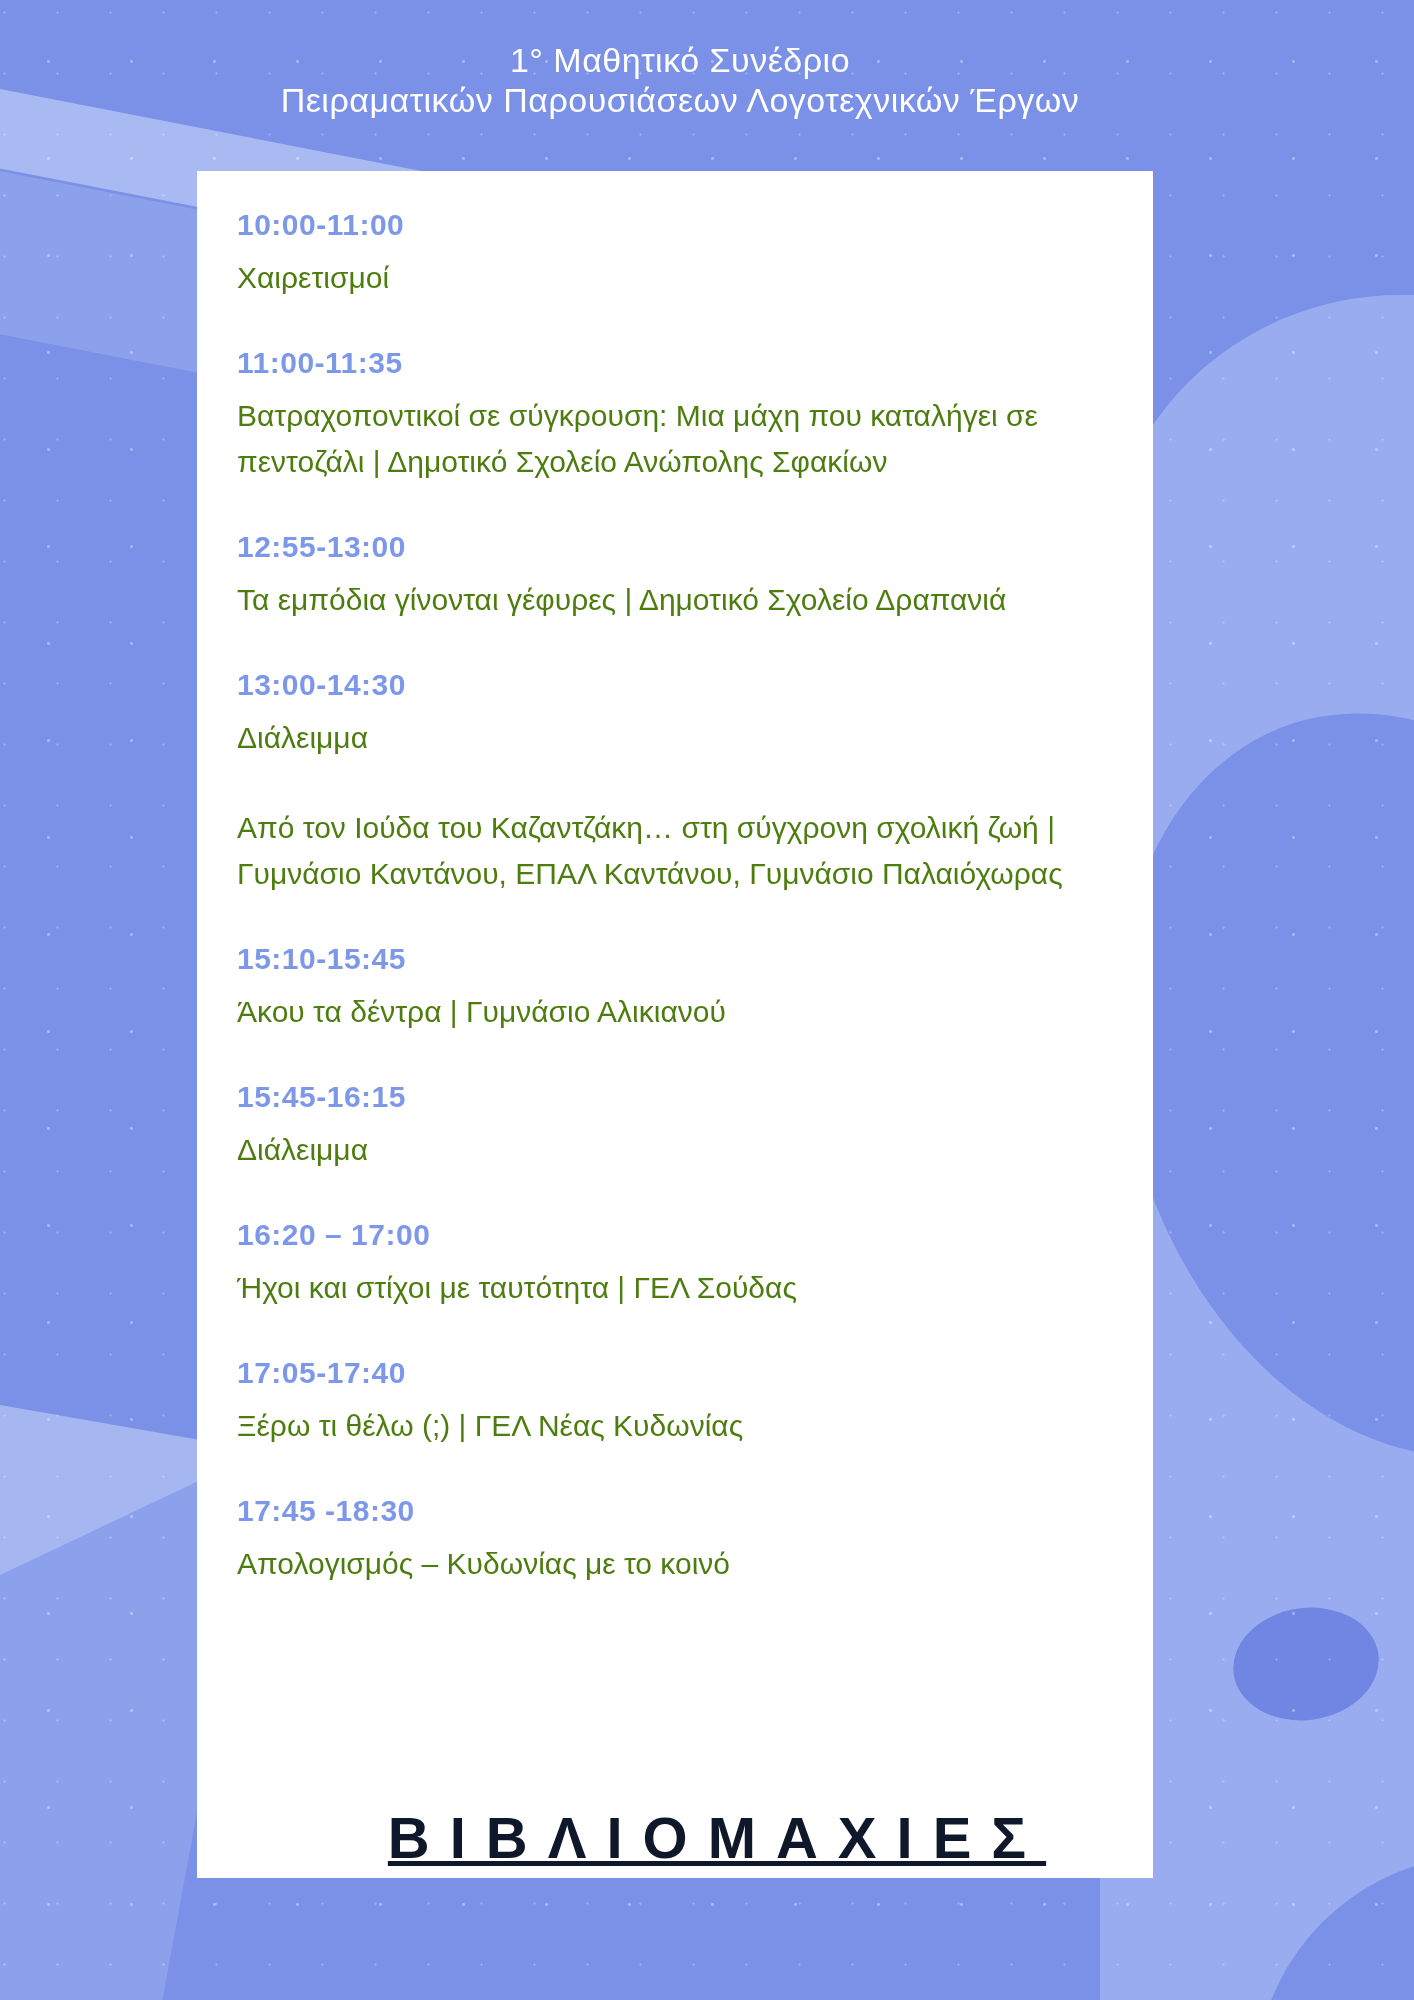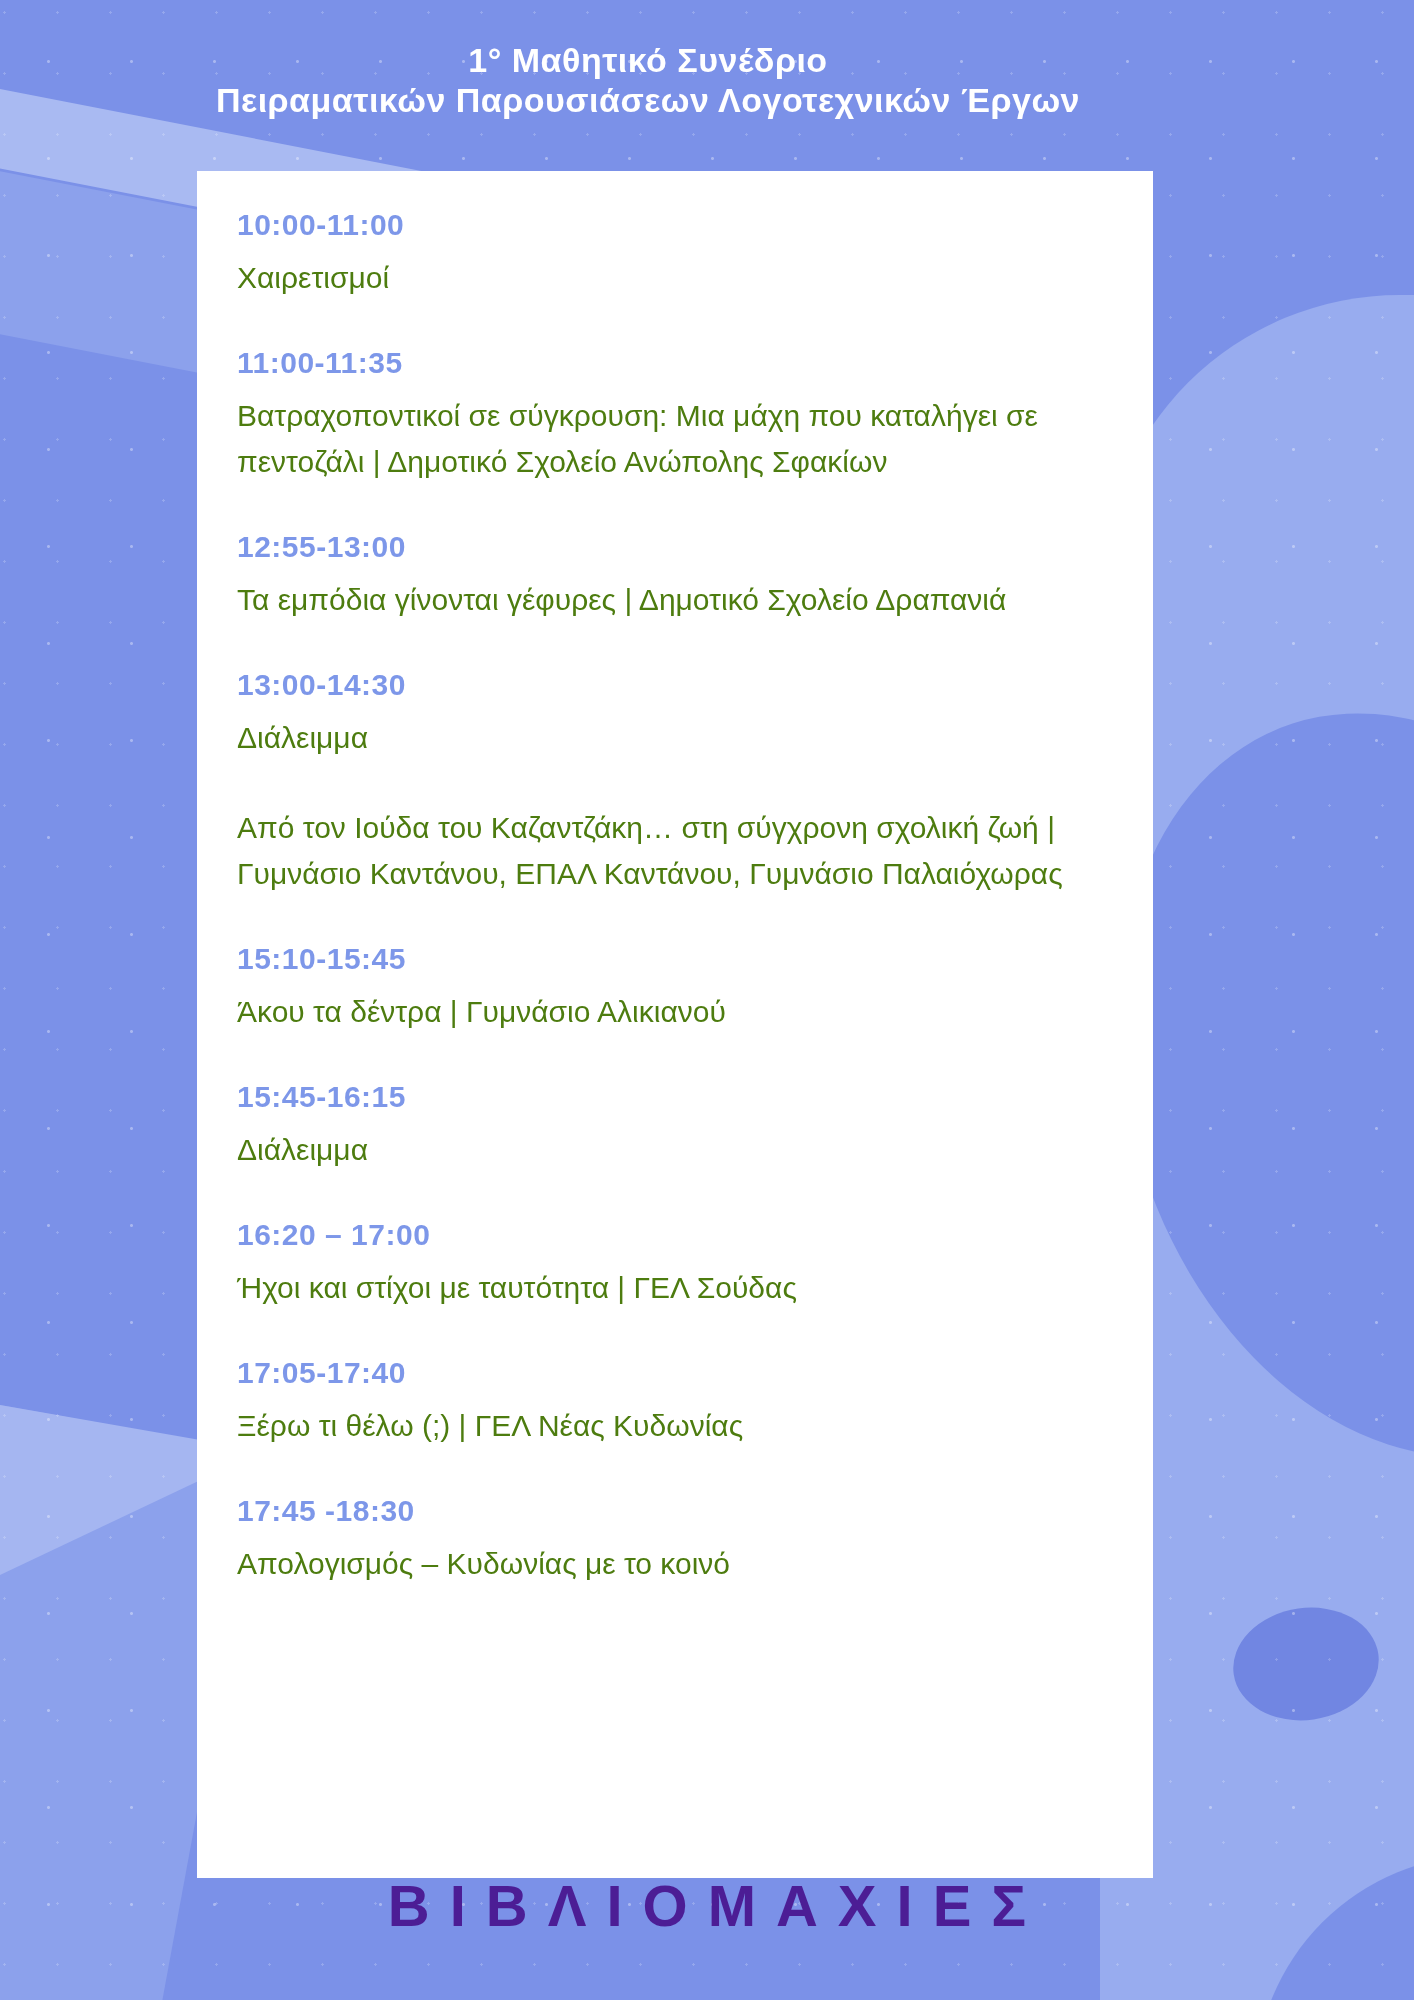--- a/index.html
+++ b/index.html
@@ -57,44 +57,45 @@
       radial-gradient(circle, rgba(255,255,255,0.35) 1.2px, transparent 1.7px),
       radial-gradient(circle, rgba(255,255,255,0.20) 1px, transparent 1.4px);
     background-size:83px 97px, 53px 61px;
     background-position:7px 13px, 31px 43px;
     z-index:2;
   }
   
   .header{
     position:absolute;left:0;top:40px;width:1296px;
     text-align:center;z-index:3;
-    color:#FFFFFF;font-weight:700;font-size:34px;line-height:40px;
+    color:#FFFFFF;font-weight:400;font-size:34px;line-height:40px;
     letter-spacing:0.5px;
+    padding-left:32px;
   }
   
   .card{
     position:absolute;left:197px;top:171px;width:956px;height:1707px;
     background:#FFFFFF;z-index:3;box-sizing:border-box;
     padding:36px 40px 30px 40px;
   }
   .entry + .entry{margin-top:44px;}
   .time{
     font-size:30px;font-weight:800;line-height:36px;
     color:#7D97E9;letter-spacing:0.5px;margin-bottom:12px;
   }
   .desc{
     font-size:30px;font-weight:400;line-height:46px;
     color:#4d7c0f;
   }
   
   .footer{
-    position:absolute;left:0;top:1874px;width:100%;
+    position:absolute;left:0;top:1806px;width:100%;
     text-align:center;z-index:3;
-    color:#4c1d95;font-weight:800;font-size:58px;line-height:64px;
-    letter-spacing:20px;text-indent:20px;
+    color:#0f172a;font-weight:800;font-size:58px;line-height:64px;
+    letter-spacing:20px;text-indent:20px;text-decoration:underline;
   }
 </style>
 </head>
 <body>
 
 <div class="page">
 
   <div class="shape band-light"></div>
   <div class="shape band-mid"></div>
   <div class="shape left-low"></div>

